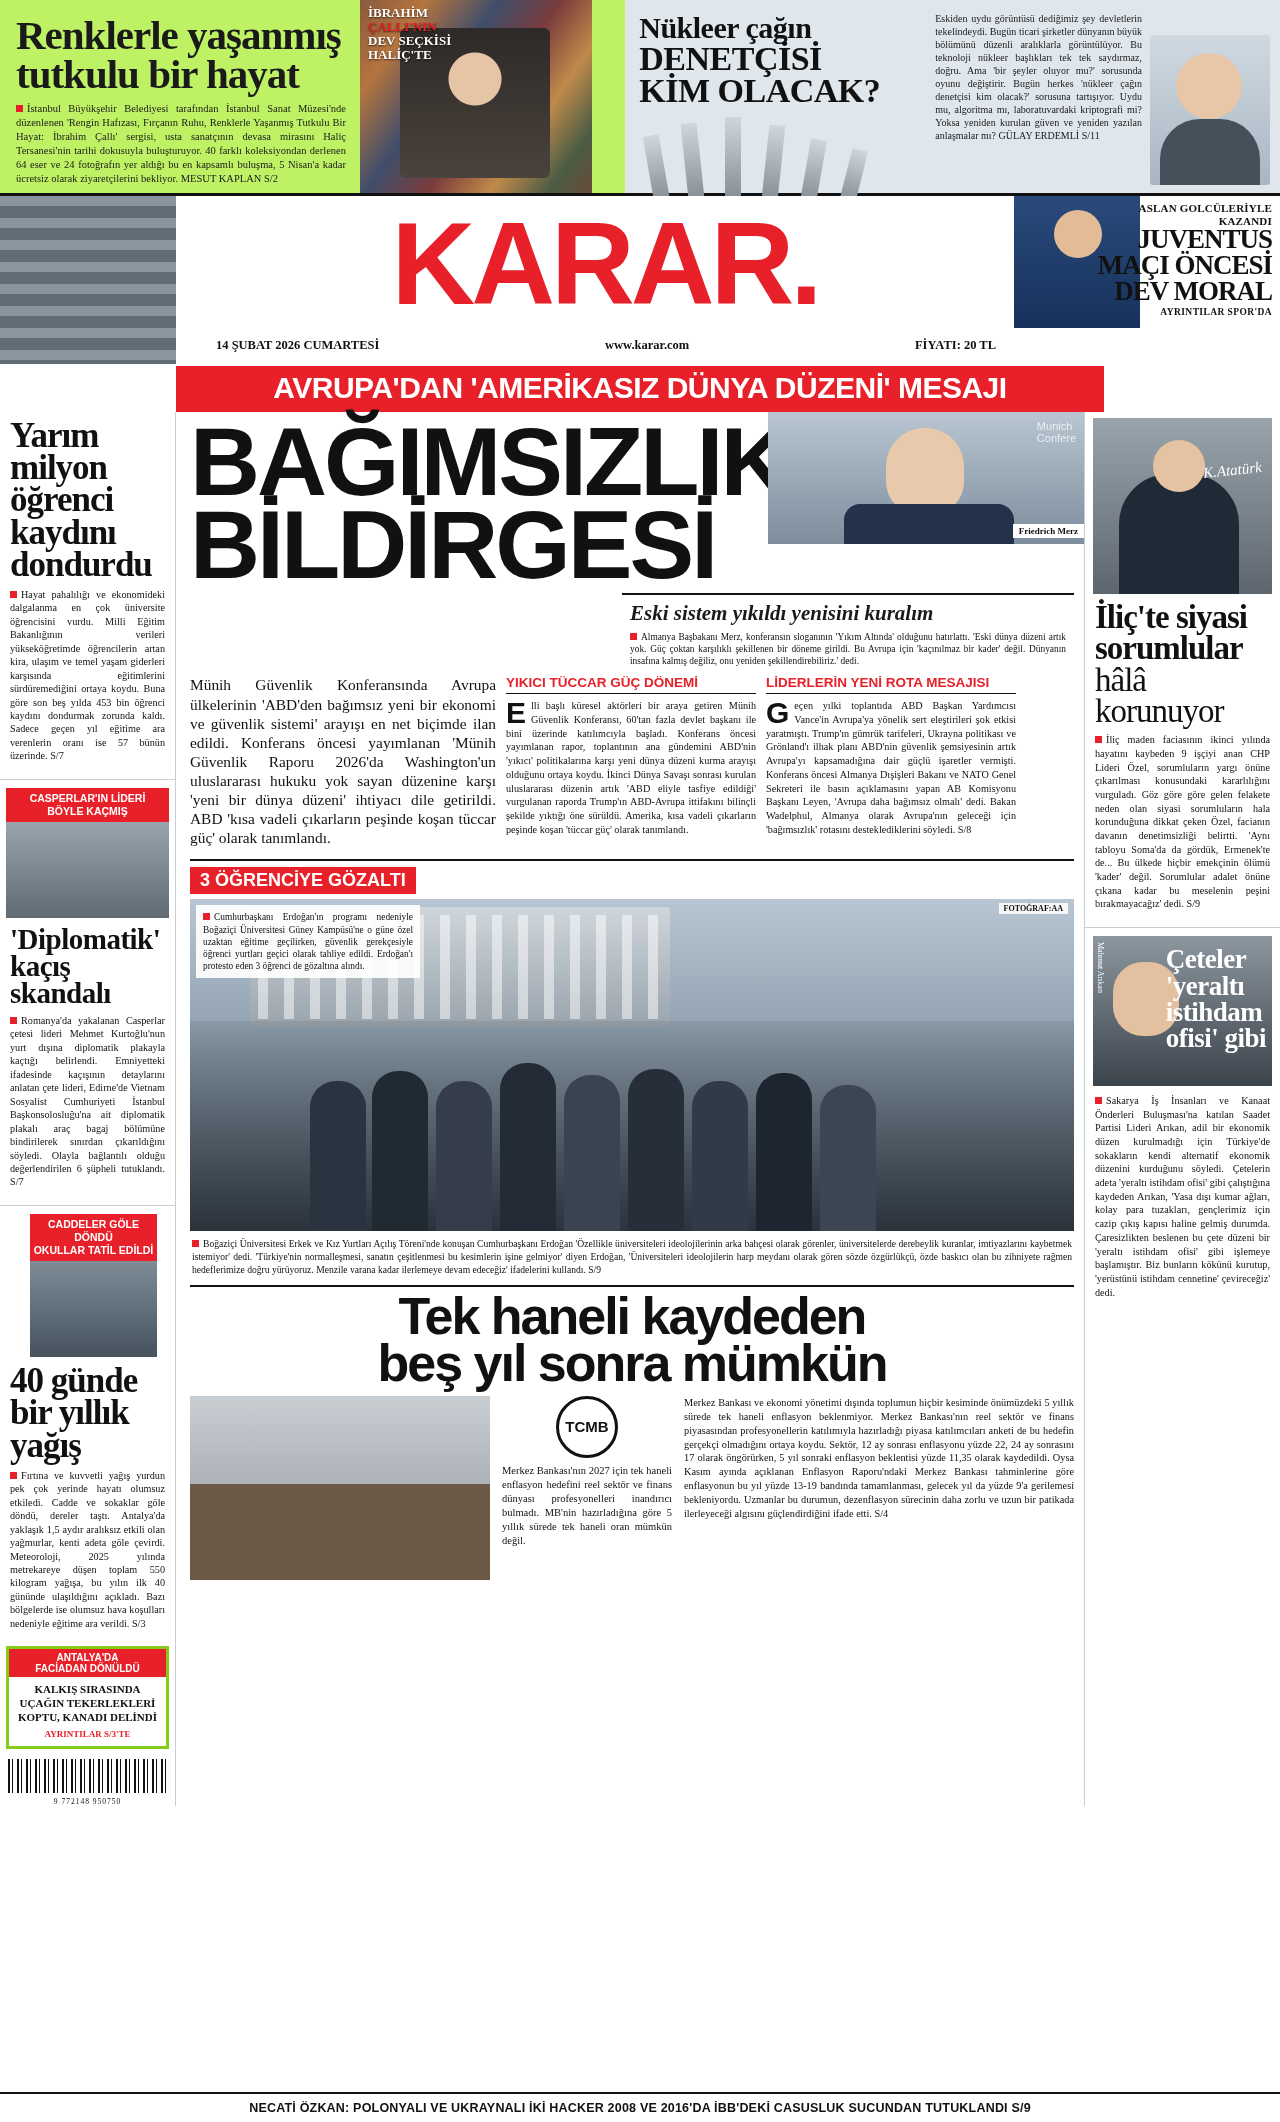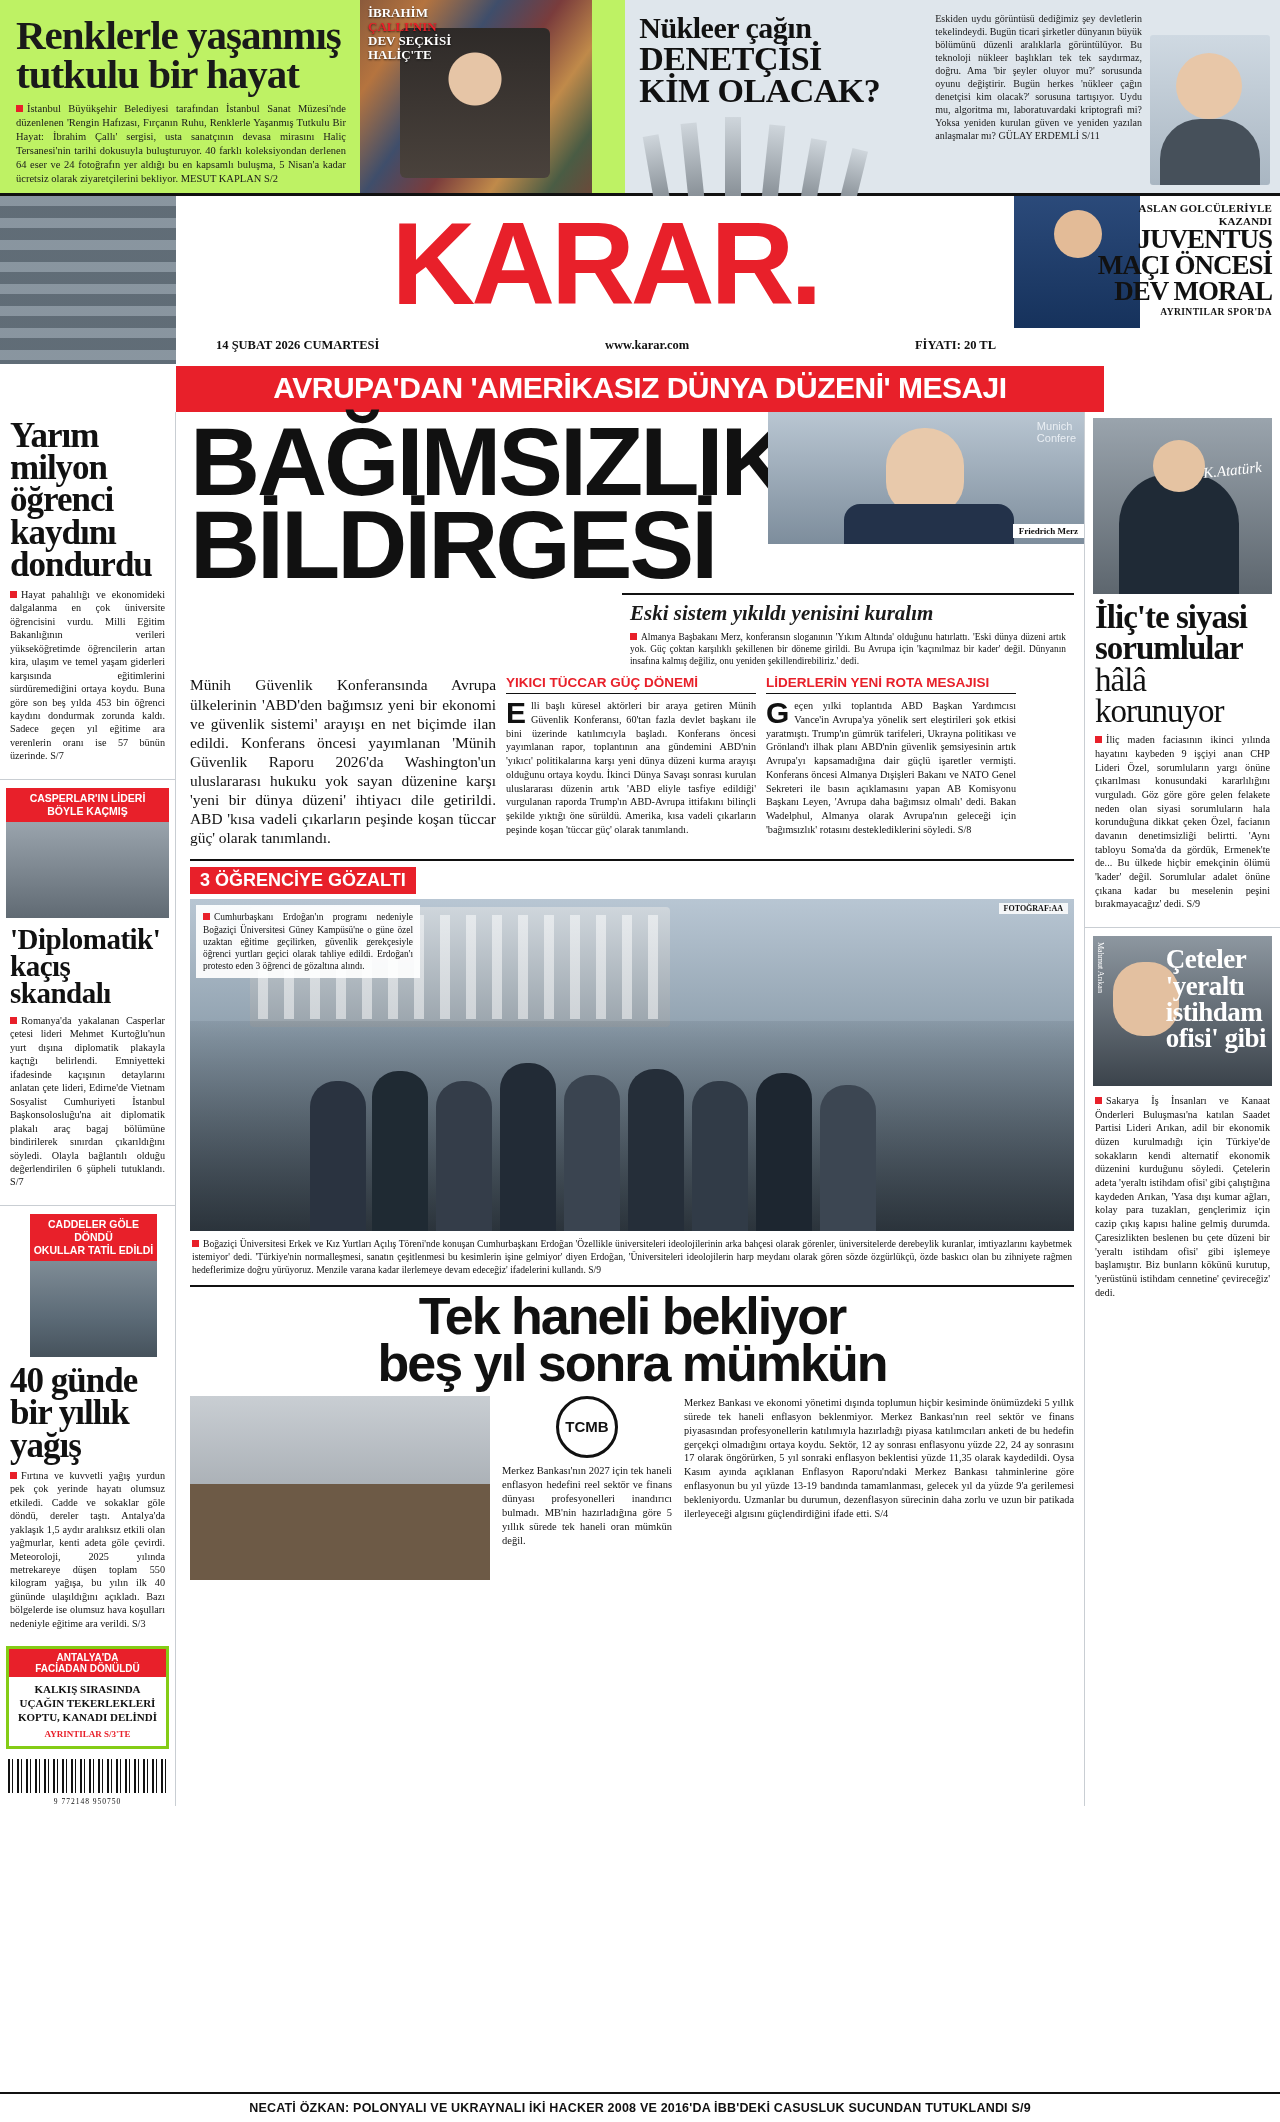--- a/index.html
+++ b/index.html
@@ -424,21 +424,21 @@
             <span class="sqr"></span><span>Cumhurbaşkanı Erdoğan'ın programı nedeniyle Boğaziçi Üniversitesi Güney Kampüsü'ne o güne özel uzaktan eğitime geçilirken, güvenlik gerekçesiyle öğrenci yurtları geçici olarak tahliye edildi. Erdoğan'ı protesto eden 3 öğrenci de gözaltına alındı.</span>
           </div>
         </div>
         <div class="st-under">
           <span class="sqr"></span><span>Boğaziçi Üniversitesi Erkek ve Kız Yurtları Açılış Töreni'nde konuşan Cumhurbaşkanı Erdoğan 'Özellikle üniversiteleri ideolojilerinin arka bahçesi olarak görenler, üniversitelerde derebeylik kuranlar, imtiyazlarını kaybetmek istemiyor' dedi. 'Türkiye'nin normalleşmesi, sanatın çeşitlenmesi bu kesimlerin işine gelmiyor' diyen Erdoğan, 'Üniversiteleri ideolojilerin harp meydanı olarak gören sözde özgürlükçü, özde baskıcı olan bu zihniyete rağmen hedeflerimize doğru yürüyoruz. Menzile varana kadar ilerlemeye devam edeceğiz' ifadelerini kullandı. S/9</span>
         </div>
       </div>
 
       <div class="infl">
         <h2>
-          <span>Tek haneli bekliyor</span><br>
+          <span>Tek haneli kaydeden</span><br>
           <span>beş yıl sonra mümkün</span>
         </h2>
         <div class="infl-row">
           <div style="position:relative;">
             <div class="infl-photo">
                 <div class="stall"></div>
               </div>
           </div>
           <div class="infl-caption">
             <div class="tcmb-logo">TCMB</div>

